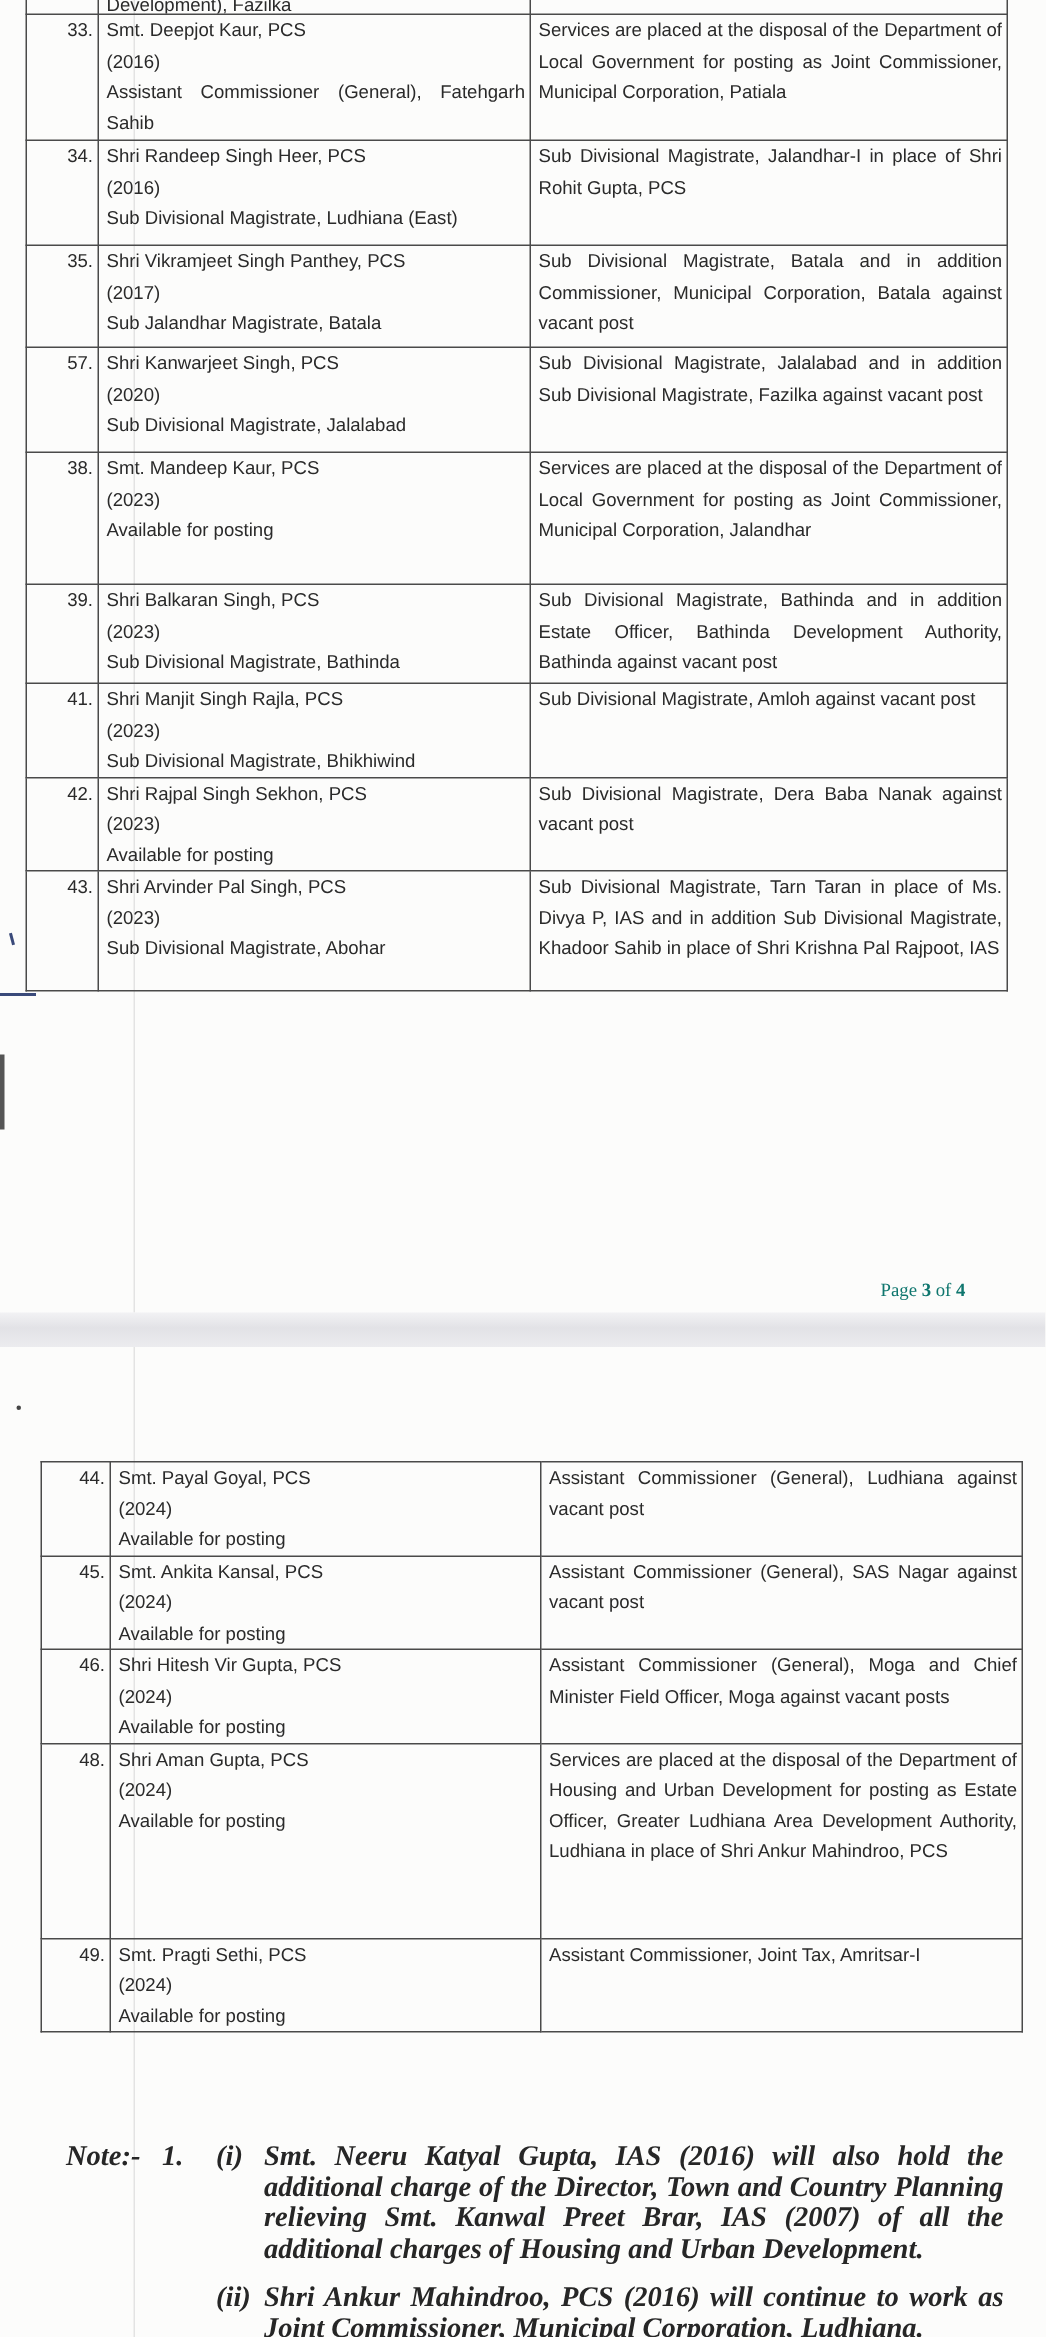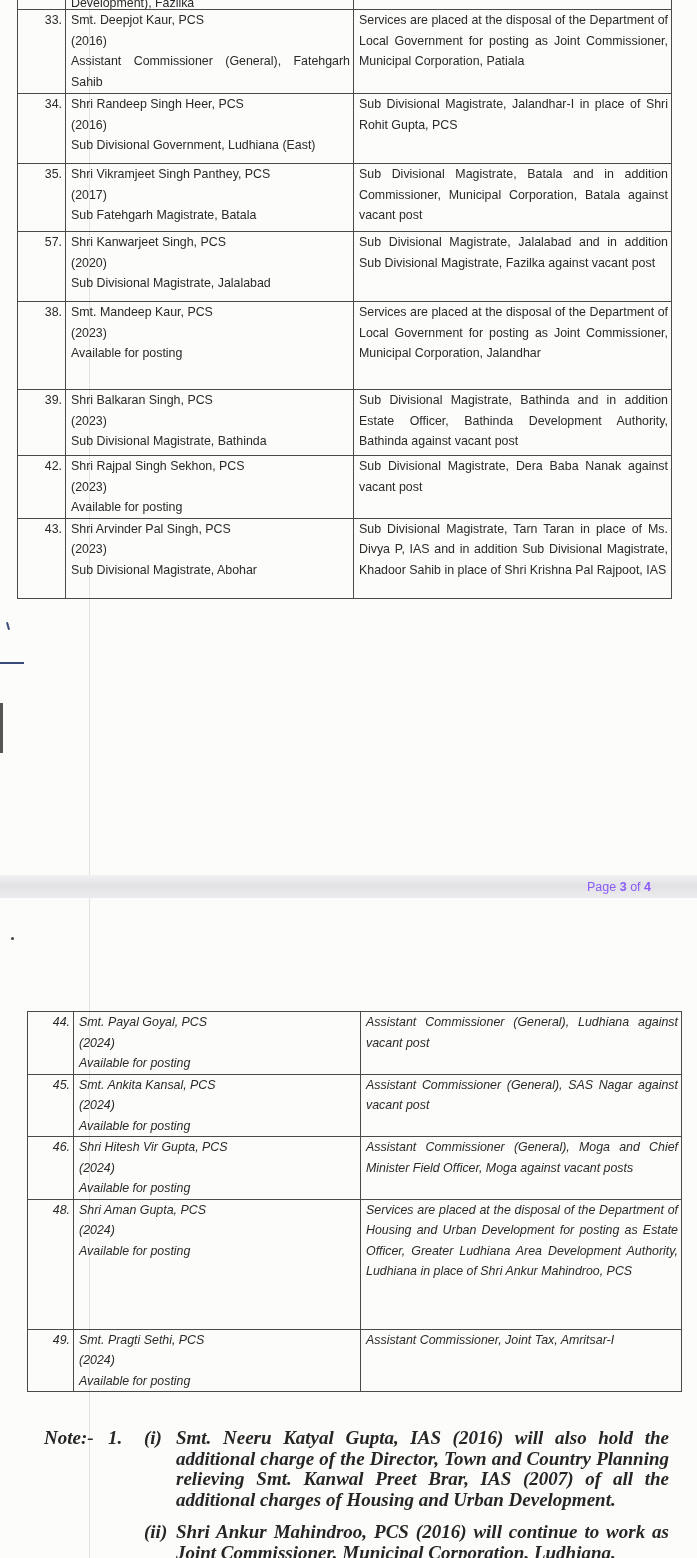--- a/index.html
+++ b/index.html
@@ -23,25 +23,25 @@
     position:absolute; border-collapse:collapse; table-layout:fixed;
     font-size:12.4px; line-height:20.5px;
     font-family:"Liberation Sans Narrow","Liberation Sans", sans-serif;
   }
   table.orders td {
     border:1px solid #4a4a4a; vertical-align:top; padding:0 3px 0 5px;
   }
   td.num { text-align:right; padding-right:6px; }
   td.right { text-align:justify; text-align-last:left; }
   .t-top { left:17px; top:-8px; width:654px; }
-  .t-bottom { left:27px; top:1011px; width:654px;font-style:italic; }
+  .t-bottom { left:27px; top:974px; width:654px; }
   .line { display:block; }
   .pagenum {
-    position:absolute; top:880px; left:587px; font-size:12.5px;
-    font-family:Liberation Sans, sans-serif; color:#8b5cf6;
+    position:absolute; top:853px; left:587px; font-size:12.5px;
+    font-family:Liberation Serif, serif; color:#0f766e;
   }
   .pagenum b { font-weight:bold; }
   .note {
     position:absolute; left:44px; top:1428px; width:625px;
     font-family:"Liberation Serif", serif; font-style:italic; font-weight:bold;
     font-size:19px; line-height:20.5px; color:#262626;
   }
   .note .label { position:absolute; left:0; top:0; }
   .note .idx { position:absolute; left:64px; top:0; }
   .note .item { position:relative; margin-left:100px; padding-left:32px; text-align:justify; }
@@ -85,30 +85,30 @@
       <span class="line">(2016)</span>
       <span class="line" style="text-align:justify">Assistant Commissioner (General), Fatehgarh Sahib</span>
     </td>
     <td class="right">Services are placed at the disposal of the Department of Local Government for posting as Joint Commissioner, Municipal Corporation, Patiala</td>
   </tr>
   <tr style="height:70px">
     <td class="num">34.</td>
     <td>
       <span class="line">Shri Randeep Singh Heer, PCS</span>
       <span class="line">(2016)</span>
-      <span class="line">Sub Divisional Government, Ludhiana (East)</span>
+      <span class="line">Sub Divisional Magistrate, Ludhiana (East)</span>
     </td>
     <td class="right">Sub Divisional Magistrate, Jalandhar-I in place of Shri Rohit Gupta, PCS</td>
   </tr>
   <tr style="height:68px">
     <td class="num">35.</td>
     <td>
       <span class="line">Shri Vikramjeet Singh Panthey, PCS</span>
       <span class="line">(2017)</span>
-      <span class="line">Sub Fatehgarh Magistrate, Batala</span>
+      <span class="line">Sub Jalandhar Magistrate, Batala</span>
     </td>
     <td class="right">Sub Divisional Magistrate, Batala and in addition Commissioner, Municipal Corporation, Batala against vacant post</td>
   </tr>
   <tr style="height:70px">
     <td class="num">57.</td>
     <td>
       <span class="line">Shri Kanwarjeet Singh, PCS</span>
       <span class="line">(2020)</span>
       <span class="line">Sub Divisional Magistrate, Jalalabad</span>
     </td>
@@ -124,20 +124,29 @@
     <td class="right">Services are placed at the disposal of the Department of Local Government for posting as Joint Commissioner, Municipal Corporation, Jalandhar</td>
   </tr>
   <tr style="height:66px">
     <td class="num">39.</td>
     <td>
       <span class="line">Shri Balkaran Singh, PCS</span>
       <span class="line">(2023)</span>
       <span class="line">Sub Divisional Magistrate, Bathinda</span>
     </td>
     <td class="right">Sub Divisional Magistrate, Bathinda and in addition Estate Officer, Bathinda Development Authority, Bathinda against vacant post</td>
+  </tr>
+  <tr style="height:60px">
+    <td class="num">41.</td>
+    <td>
+      <span class="line">Shri Manjit Singh Rajla, PCS</span>
+      <span class="line">(2023)</span>
+      <span class="line">Sub Divisional Magistrate, Bhikhiwind</span>
+    </td>
+    <td class="right">Sub Divisional Magistrate, Amloh against vacant post</td>
   </tr>
   <tr style="height:61px">
     <td class="num">42.</td>
     <td>
       <span class="line">Shri Rajpal Singh Sekhon, PCS</span>
       <span class="line">(2023)</span>
       <span class="line">Available for posting</span>
     </td>
     <td class="right">Sub Divisional Magistrate, Dera Baba Nanak against vacant post</td>
   </tr>

